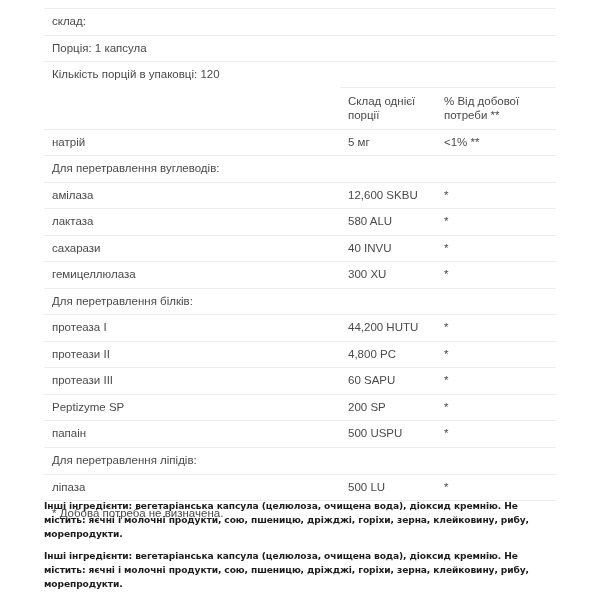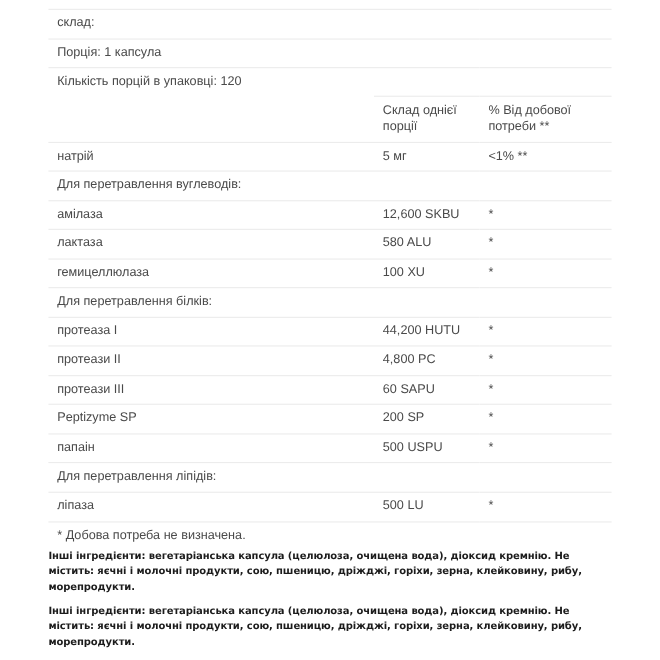--- a/index.html
+++ b/index.html
@@ -145,24 +145,29 @@
         </tr>
 
 
         <tr>
           <td class="col-name">лактаза</td>
           <td class="col-amount">580 ALU</td>
           <td class="col-dv star">*</td>
         </tr>
 
 
+        <tr>
+          <td class="col-name">сахарази</td>
+          <td class="col-amount">40 INVU</td>
+          <td class="col-dv star">*</td>
+        </tr>
 
         <tr>
           <td class="col-name">гемицеллюлаза</td>
-          <td class="col-amount">100 XU</td>
+          <td class="col-amount">300 XU</td>
           <td class="col-dv star">*</td>
         </tr>
 
         <tr>
           <td class="col-name section-head">Для перетравлення білків:</td>
           <td class="col-amount"></td>
           <td class="col-dv"></td>
         </tr>
 
         <tr>

